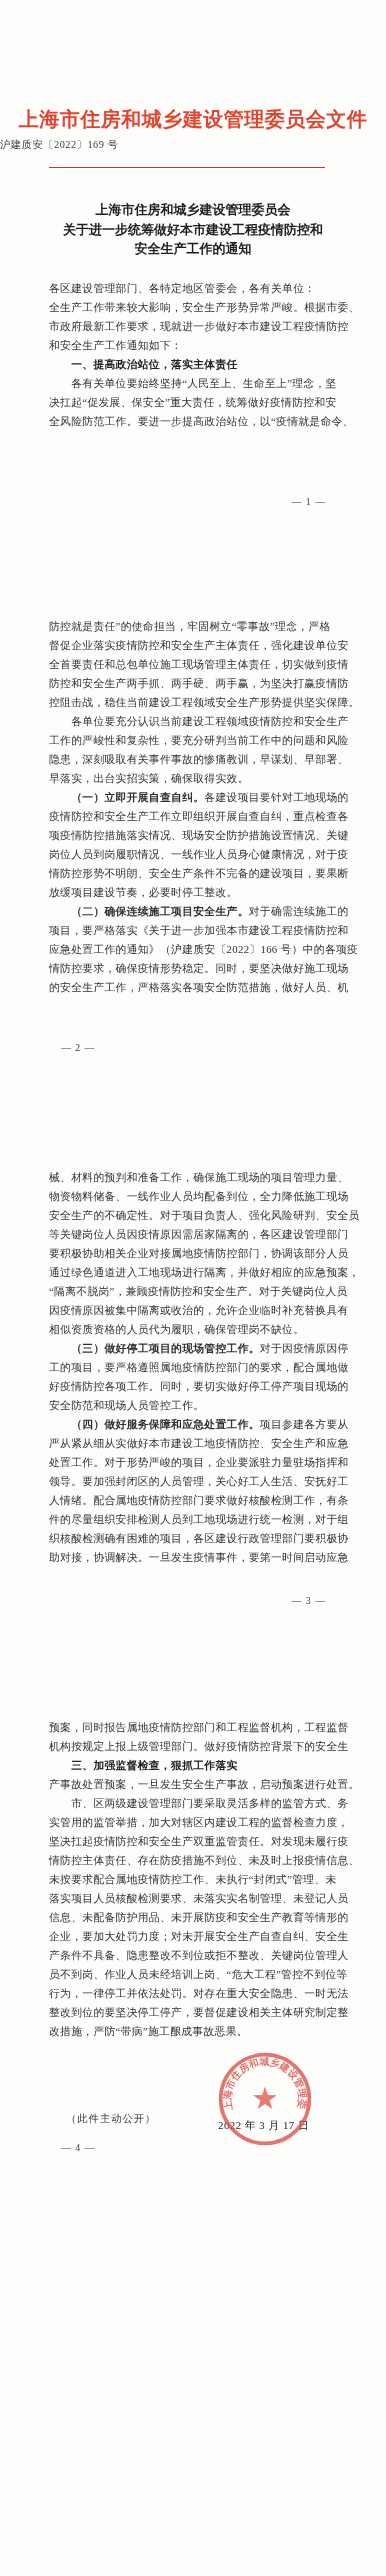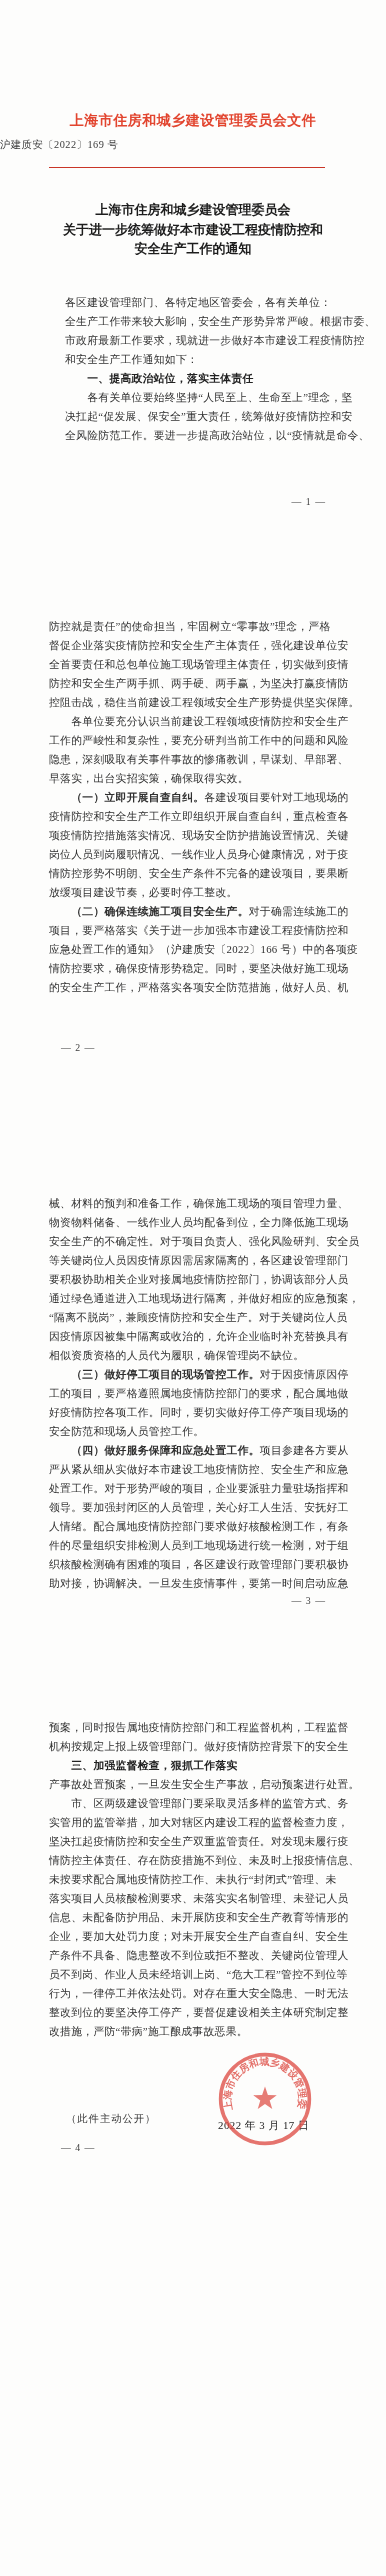--- a/index.html
+++ b/index.html
@@ -1,30 +1,30 @@
 <!DOCTYPE html>
 <html style="font-size:8.2px"><head>
 <meta charset="utf-8">
 <style>
   html,body{margin:0;padding:0;background:#fbfbfa;}
   .doc{position:relative;width:386px;height:2733px;background:#fdfdfc;
        font-family:"Liberation Serif", serif;color:#2e2e2e;overflow:hidden;}
   .page{position:absolute;left:0;width:386px;height:547px;}
   .p1{top:0;} .p2{top:547px;} .p3{top:1093px;} .p4{top:1640px;} .p5{top:2187px;}
 
-  .redhead{position:absolute;top:112px;left:0;width:386px;text-align:center;
-           color:#e2452f;font-size:14px;font-weight:bold;letter-spacing:0.5px;}
+  .redhead{position:absolute;top:106px;left:0;width:386px;text-align:center;
+           color:#e2452f;font-size:20px;font-weight:bold;letter-spacing:0.5px;}
   .docnum{position:absolute;top:138px;left:0;width:386px;text-align:left;
           font-size:10.3px;color:#3a3a3a;letter-spacing:0.5px;}
   .redline{position:absolute;top:167px;left:49px;width:276px;height:1px;background:#c93527;}
   .title{position:absolute;top:200px;left:0;width:386px;text-align:center;
          font-size:13px;line-height:19.6px;font-weight:bold;color:#1d1d1d;}
   .body-block{position:absolute;left:49px;width:281px;font-size:10.8px;
               line-height:19px;letter-spacing:0.3px;color:#303030;}
-  .b1{top:293px;margin-left:16px;} .b2{top:70px;} .b3{top:75px;margin-top:26px;} .b4{top:78px;}
+  .b1{top:279px;} .b2{top:70px;} .b3{top:75px;} .b4{top:78px;}
   .line{white-space:nowrap;}
   .line.head{font-family:"Liberation Sans", sans-serif;font-weight:bold;color:#222;}
   .lead{font-weight:bold;}
   .pageno{position:absolute;font-size:9.8px;color:#3c3c3c;letter-spacing:1px;}
   .pn-r{right:60px;} .pn-l{left:61px;}
   .pn1{top:496px;} .pn2{top:495px;} .pn3{top:502px;} .pn4{top:502px;}
 
   .seal{position:absolute;top:410px;left:216px;width:98px;height:98px;opacity:0.88;}
   .issue-date{position:absolute;top:444px;left:218px;font-size:10.8px;color:#222;letter-spacing:0.5px;margin-top:35px;}
   .publicity{position:absolute;top:472px;left:66px;font-size:10.3px;color:#333;letter-spacing:1px;}

